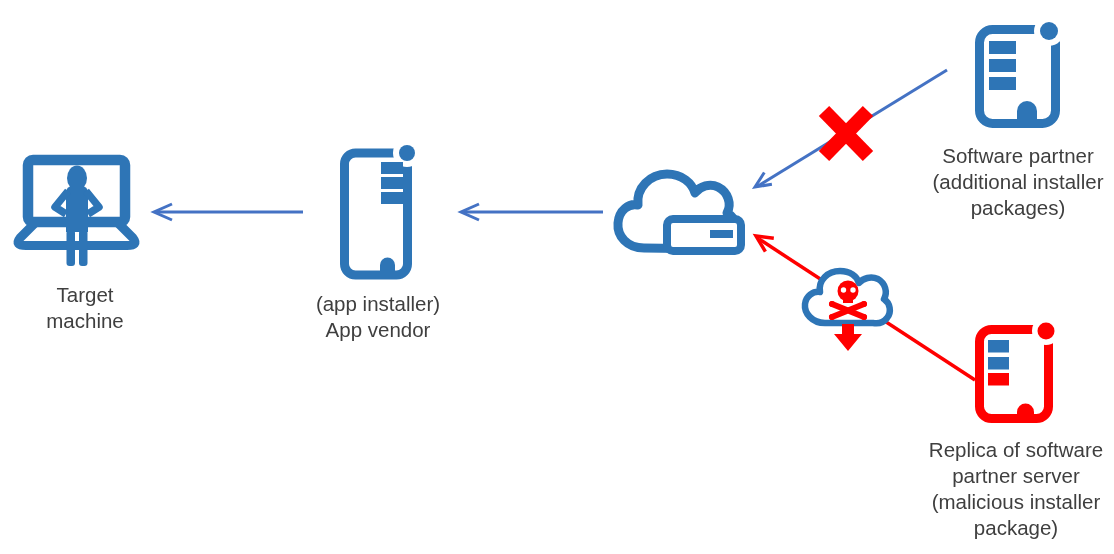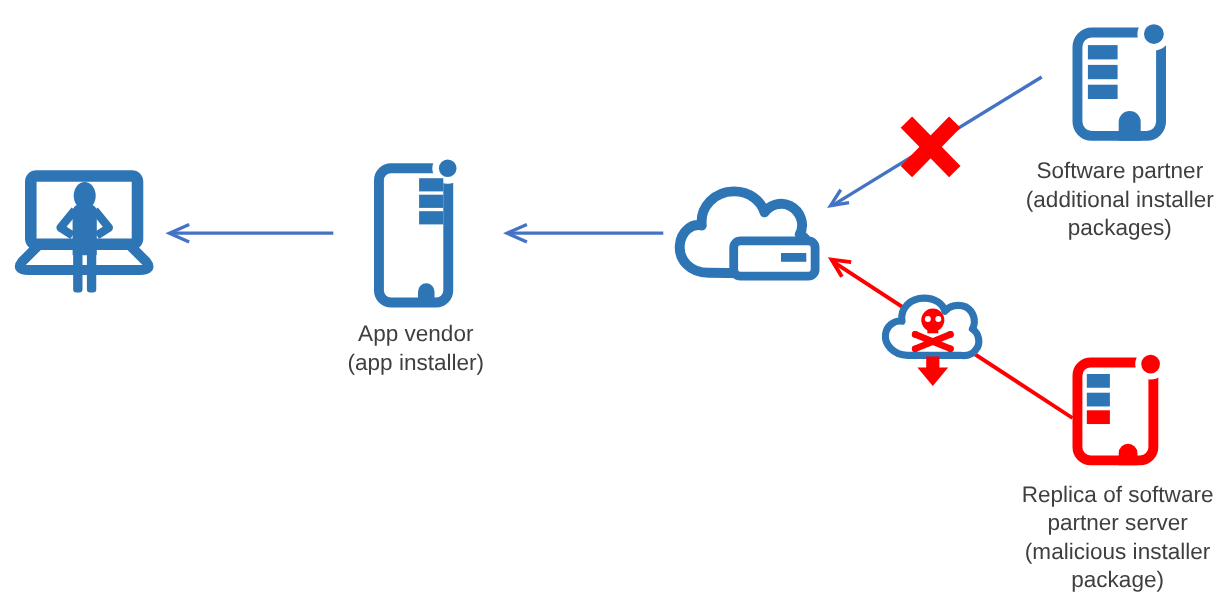--- a/index.html
+++ b/index.html
@@ -116,24 +116,28 @@
       <circle cx="33" cy="57" r="3" fill="#FF0000"></circle>
         <circle cx="65" cy="57" r="3" fill="#FF0000"></circle>
       <circle cx="49" cy="31" r="10.5" fill="#FF0000"></circle>
       <rect x="44" y="38" width="10" height="5" fill="#FF0000"></rect>
       <circle cx="44.5" cy="30" r="2.7" fill="#fff"></circle>
       <circle cx="54" cy="30" r="2.7" fill="#fff"></circle>
     </g>
     <path d="M43,64 L55,64 L55,74 L63,74 L49,91 L35,74 L43,74 Z" fill="#FF0000"></path>
   </svg>
 
+  <div class="node-label" style="left:10px;top:282px;width:150px;">
+    <div>Target</div>
+    <div>machine</div>
+  </div>
 
   <div class="node-label" style="left:293px;top:291px;width:170px;">
+    <div>(app installer)</div>
     <div>App vendor</div>
-    <div>(app installer)</div>
   </div>
 
   <div class="node-label" style="left:920px;top:143px;width:196px;">
     <div>Software partner</div>
     <div>(additional installer</div>
     <div>packages)</div>
   </div>
 
   <div class="node-label" style="left:916px;top:437px;width:200px;">
     <div>Replica of software</div>

